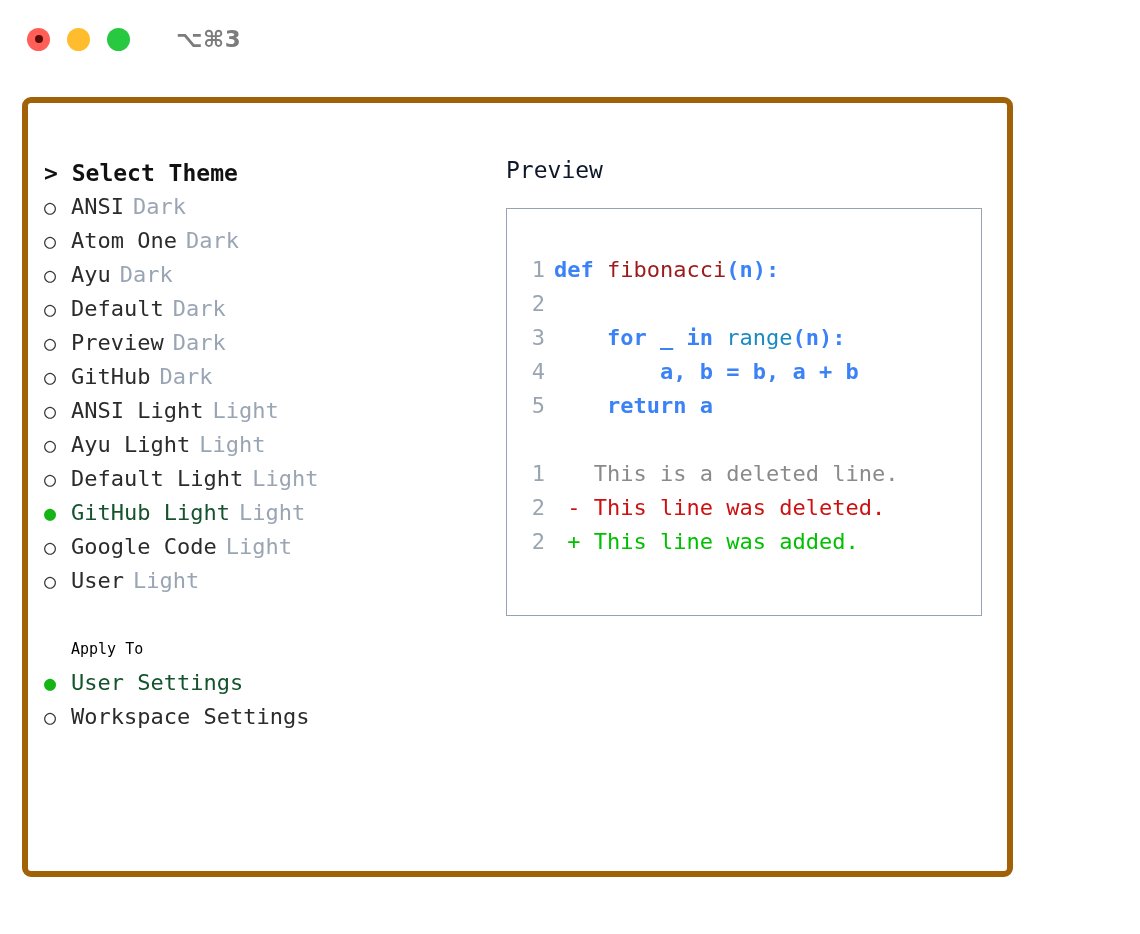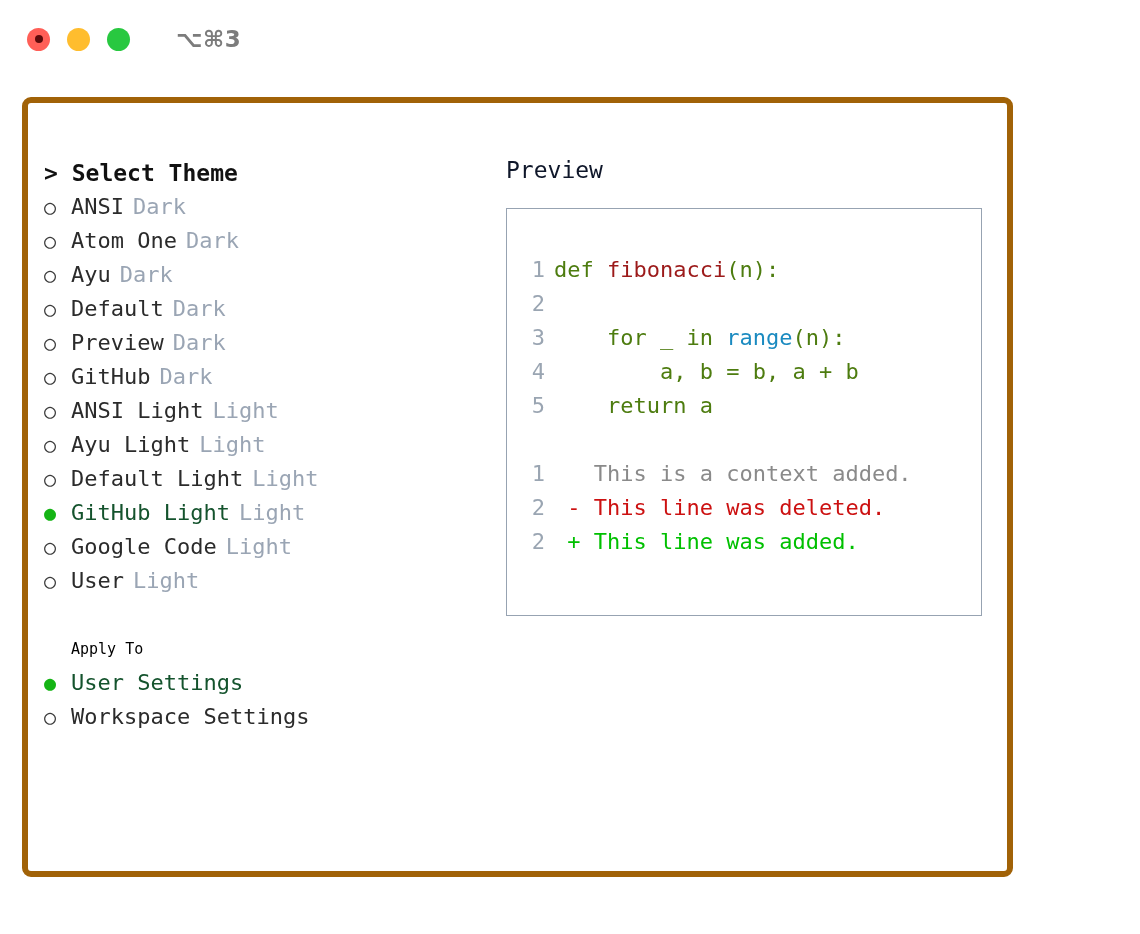--- a/index.html
+++ b/index.html
@@ -182,21 +182,21 @@
     text-align: right;
     color: #9aa5b2;
     padding-right: 9px;
     box-sizing: content-box;
   }
   .code-text { color: #3b3b3b; }
 
   .tok-fn   { color: #9c1a1a; }
   .tok-num  { color: #0e7c7b; }
   .tok-call { color: #1a8ac0; }
-  .tok-plain{ color: #4d7c0f; }
+  .tok-plain{ color: #3b82f6; font-weight: bold; }
   .tok-ctx  { color: #8a8a8a; }
   .tok-del  { color: #cc1111; }
   .tok-add  { color: #00c000; }
 
   .diff-gap { height: 34px; }
 </style>
 </head>
 <body>
 
 <div class="window">
@@ -332,21 +332,21 @@
 
             <div class="code-line">
               <span class="ln">5</span>
               <span class="code-text"><span class="tok-plain">    return a</span></span>
             </div>
 
             <div class="diff-gap"></div>
 
             <div class="code-line">
               <span class="ln">1</span>
-              <span class="tok-ctx">   This is a context added.</span>
+              <span class="tok-ctx">   This is a deleted line.</span>
             </div>
 
             <div class="code-line">
               <span class="ln">2</span>
               <span class="tok-del"> - This line was deleted.</span>
             </div>
 
             <div class="code-line">
               <span class="ln">2</span>
               <span class="tok-add"> + This line was added.</span>

